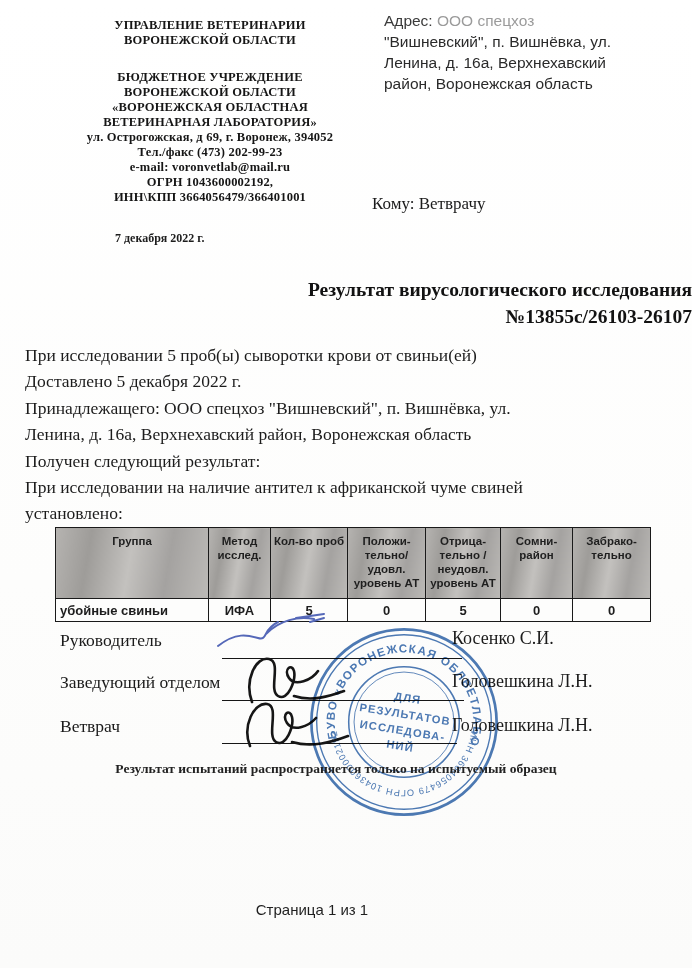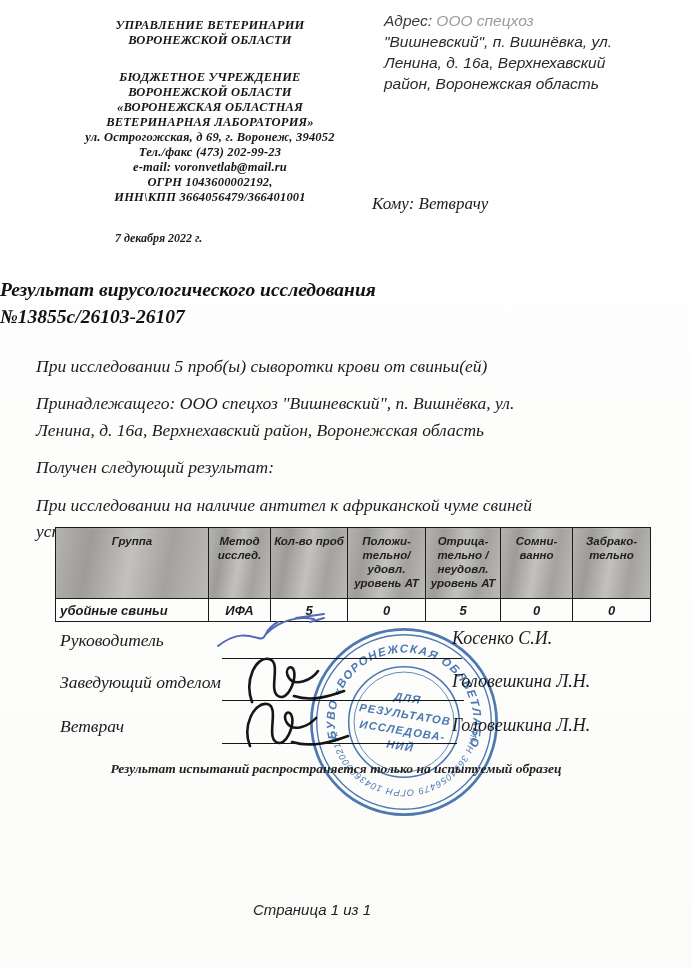--- a/index.html
+++ b/index.html
@@ -1,40 +1,40 @@
 <!DOCTYPE html>
 <html><head>
 <meta charset="utf-8">
 <style>
   html,body{margin:0;padding:0;background:#e8e8e8;}
   .page{
     position:relative;width:692px;height:968px;margin:0 auto;
     background:linear-gradient(180deg,#ffffff 0%,#fdfdfc 60%,#fbfbfa 100%);
     font-family:"Liberation Serif","DejaVu Serif",serif;
-    color:#1d1d1d;overflow:hidden;font-style:italic;
+    color:#1d1d1d;overflow:hidden;
   }
   .pre{white-space:pre-line;}
   
   .org-block{position:absolute;left:40px;top:18px;width:340px;text-align:center;
     font-weight:bold;font-size:12.5px;line-height:15px;color:#161616;letter-spacing:.2px;}
   .org-block .b1{margin-bottom:22px;}
   
   .addr-block{position:absolute;left:384px;top:10px;width:292px;
     font-family:"Liberation Sans","DejaVu Sans",sans-serif;
     font-size:15.5px;line-height:21px;color:#2a2a2a;}
   .addr-l1 .lab{color:#3a3a3a;}
   .addr-l1 .faded{color:#9b9b9b;}
   .recipient{position:absolute;left:372px;top:194px;font-size:17px;color:#1b1b1b;}
   .doc-date{position:absolute;left:115px;top:231px;font-weight:bold;font-size:12px;}
-  .doc-title{position:absolute;left:0;top:276px;width:692px;text-align:left;
+  .doc-title{position:absolute;left:0;top:276px;width:692px;text-align:right;
     font-weight:bold;font-size:19.5px;line-height:27px;color:#121212;}
   
   .body-text{position:absolute;left:25px;top:342px;width:650px;
     font-size:17.5px;line-height:26.4px;color:#1c1c1c;}
-  .body-text p{margin:11px;}
+  .body-text p{margin:0;}
   
   .result-table{position:absolute;left:55px;top:527px;border-collapse:collapse;
     font-family:"Liberation Sans","DejaVu Sans",sans-serif;table-layout:fixed;}
   .result-table th,.result-table td{border:1.6px solid #1a1a1a;overflow:hidden;}
   .result-table th{
     background:linear-gradient(100deg,#b5b3b0 0%,#9e9c99 22%,#c3c1be 48%,#a4a2a0 72%,#bcbab7 100%);
     font-size:11.5px;font-weight:600;color:#1f1f1f;line-height:14px;
     vertical-align:top;padding:6px 2px 2px;text-align:center;height:62px;}
   .result-table td{font-size:13px;font-weight:bold;text-align:center;height:20px;padding:1px 2px;background:#fdfdfc;}
   .result-table td.left{text-align:left;padding-left:4px;}
@@ -80,20 +80,21 @@
 
   <div class="recipient">Кому: Ветврачу</div>
 
   <div class="doc-date">7 декабря 2022 г.</div>
 
   <div class="doc-title pre">Результат вирусологического исследования
 №13855с/26103-26107</div>
 
   <div class="body-text">
     <p class="pre">При исследовании 5 проб(ы) сыворотки крови от свиньи(ей)</p>
+    <p class="pre">Доставлено 5 декабря 2022 г.</p>
     <p class="pre">Принадлежащего: ООО спецхоз "Вишневский", п. Вишнёвка, ул.
 Ленина, д. 16а, Верхнехавский район, Воронежская область</p>
     <p class="pre">Получен следующий результат:</p>
     <p class="pre">При исследовании на наличие антител к африканской чуме свиней
 установлено:</p>
   </div>
 
   <table class="result-table">
     <colgroup>
       <col style="width:153px">
@@ -112,21 +113,21 @@
         <th class="pre">Кол-во проб</th>
         <th class="pre">Положи-
 тельно/
 удовл.
 уровень АТ</th>
         <th class="pre">Отрица-
 тельно /
 неудовл.
 уровень АТ</th>
         <th class="pre">Сомни-
-ванно</th>
+район</th>
         <th class="pre">Забрако-
 тельно</th>
       </tr>
     </thead>
     <tbody>
       <tr>
         <td class="left">убойные свиньи</td>
         <td>ИФА</td>
         <td>5</td>
         <td>0</td>

